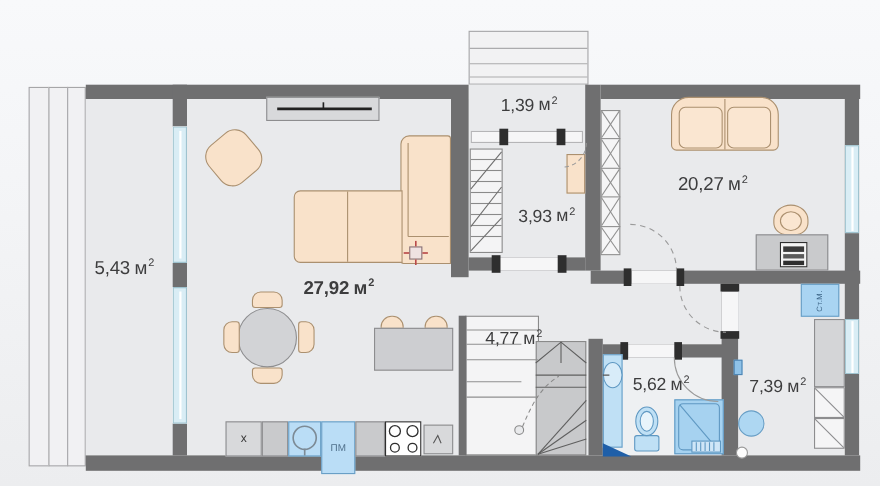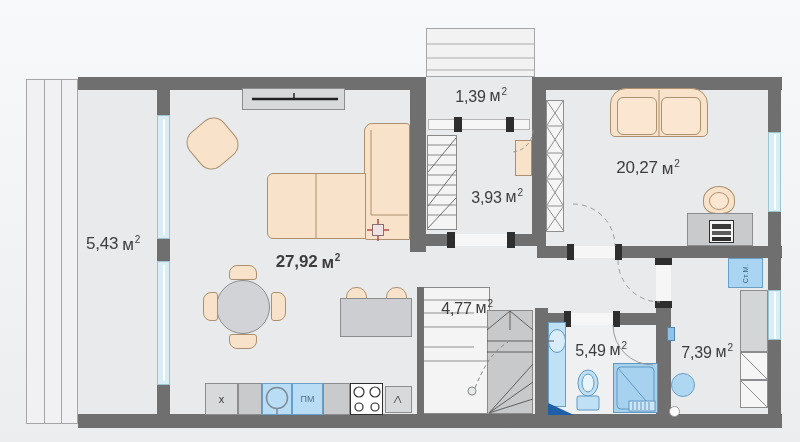--- a/index.html
+++ b/index.html
@@ -105,21 +105,21 @@
 
   <div class="peach" style="left:346px;top:287px;width:21px;height:12px;border-radius:10px 10px 0 0;"></div>
   <div class="peach" style="left:386px;top:287px;width:21px;height:12px;border-radius:10px 10px 0 0;"></div>
   <div class="grey" style="left:340px;top:298px;width:72px;height:39px;"></div>
 
   <div class="grey" style="left:205px;top:383px;width:33px;height:32px;background:#d8d9db;">
     <div class="x-label">x</div>
   </div>
   <div class="grey" style="left:238px;top:383px;width:24px;height:32px;background:#c9cacc;"></div>
   <div class="blue" style="left:262px;top:383px;width:30px;height:32px;background:#baddf6;"></div>
-  <div class="blue" style="left:292px;top:383px;width:31px;height:32px;background:#baddf6;">
+  <div class="blue" style="left:292px;top:383px;width:31px;height:48px;background:#baddf6;">
     <div class="pm-label">ПМ</div>
   </div>
   <div class="grey" style="left:323px;top:383px;width:27px;height:32px;background:#c9cacc;"></div>
   <div class="abs" style="left:350px;top:383px;width:33px;height:32px;background:#ffffff;border:1.5px solid #2f2f2f;box-sizing:border-box;"></div>
   <div class="grey" style="left:385px;top:386px;width:27px;height:27px;background:#d8d9db;"></div>
 
   <div class="peach" style="left:515px;top:140px;width:17px;height:36px;"></div>
 
   <div class="peach" style="left:610px;top:88px;width:98px;height:49px;border-radius:16px 16px 5px 5px;"></div>
   <div class="peach" style="left:617px;top:97px;width:40px;height:38px;border-radius:6px;background:#fae6d1;"></div>
@@ -290,19 +290,19 @@
   <div class="room-label sm" style="left:497px;top:197px;">
     <span>3,93</span><span class="unit">м</span><sup>2</sup>
   </div>
   <div class="room-label sm" style="left:467px;top:268px;margin-top:40px;">
     <span>4,77</span><span class="unit">м</span><sup>2</sup>
   </div>
   <div class="room-label" style="left:648px;top:168px;">
     <span>20,27</span><span class="unit">м</span><sup>2</sup>
   </div>
   <div class="room-label sm" style="left:601px;top:350px;">
-    <span>5,49</span><span class="unit">м</span><sup>2</sup>
+    <span>5,62</span><span class="unit">м</span><sup>2</sup>
   </div>
   <div class="room-label sm" style="left:707px;top:352px;">
     <span>7,39</span><span class="unit">м</span><sup>2</sup>
   </div>
 
 </div>
 
 </body></html>

